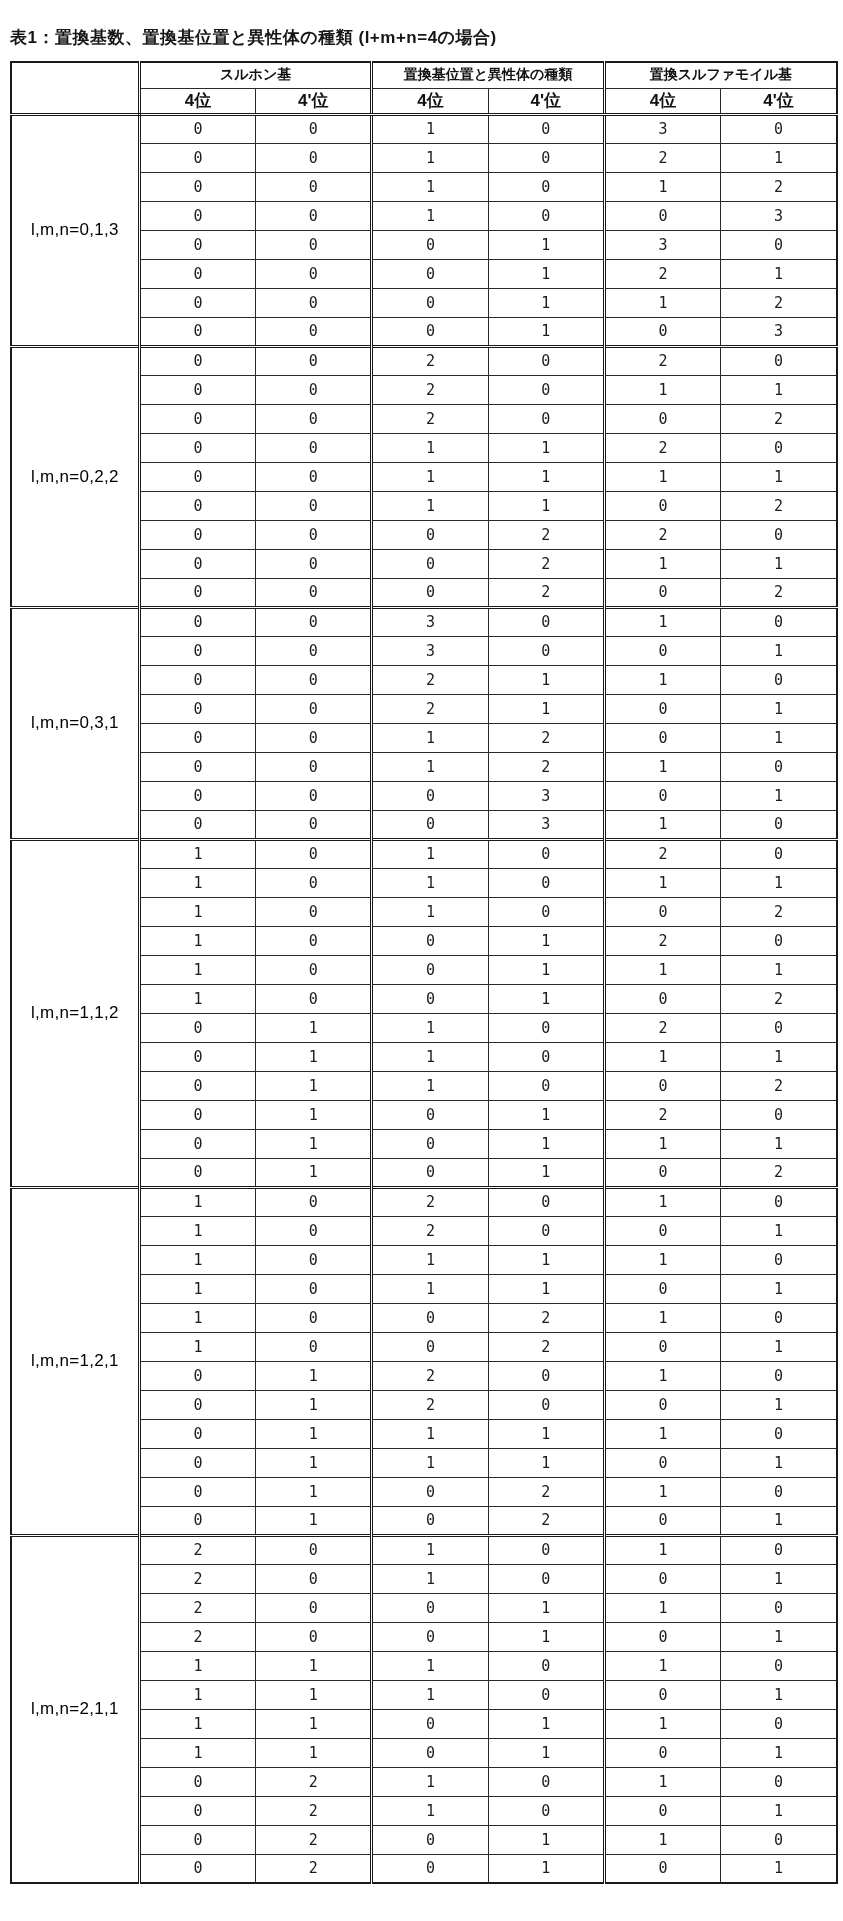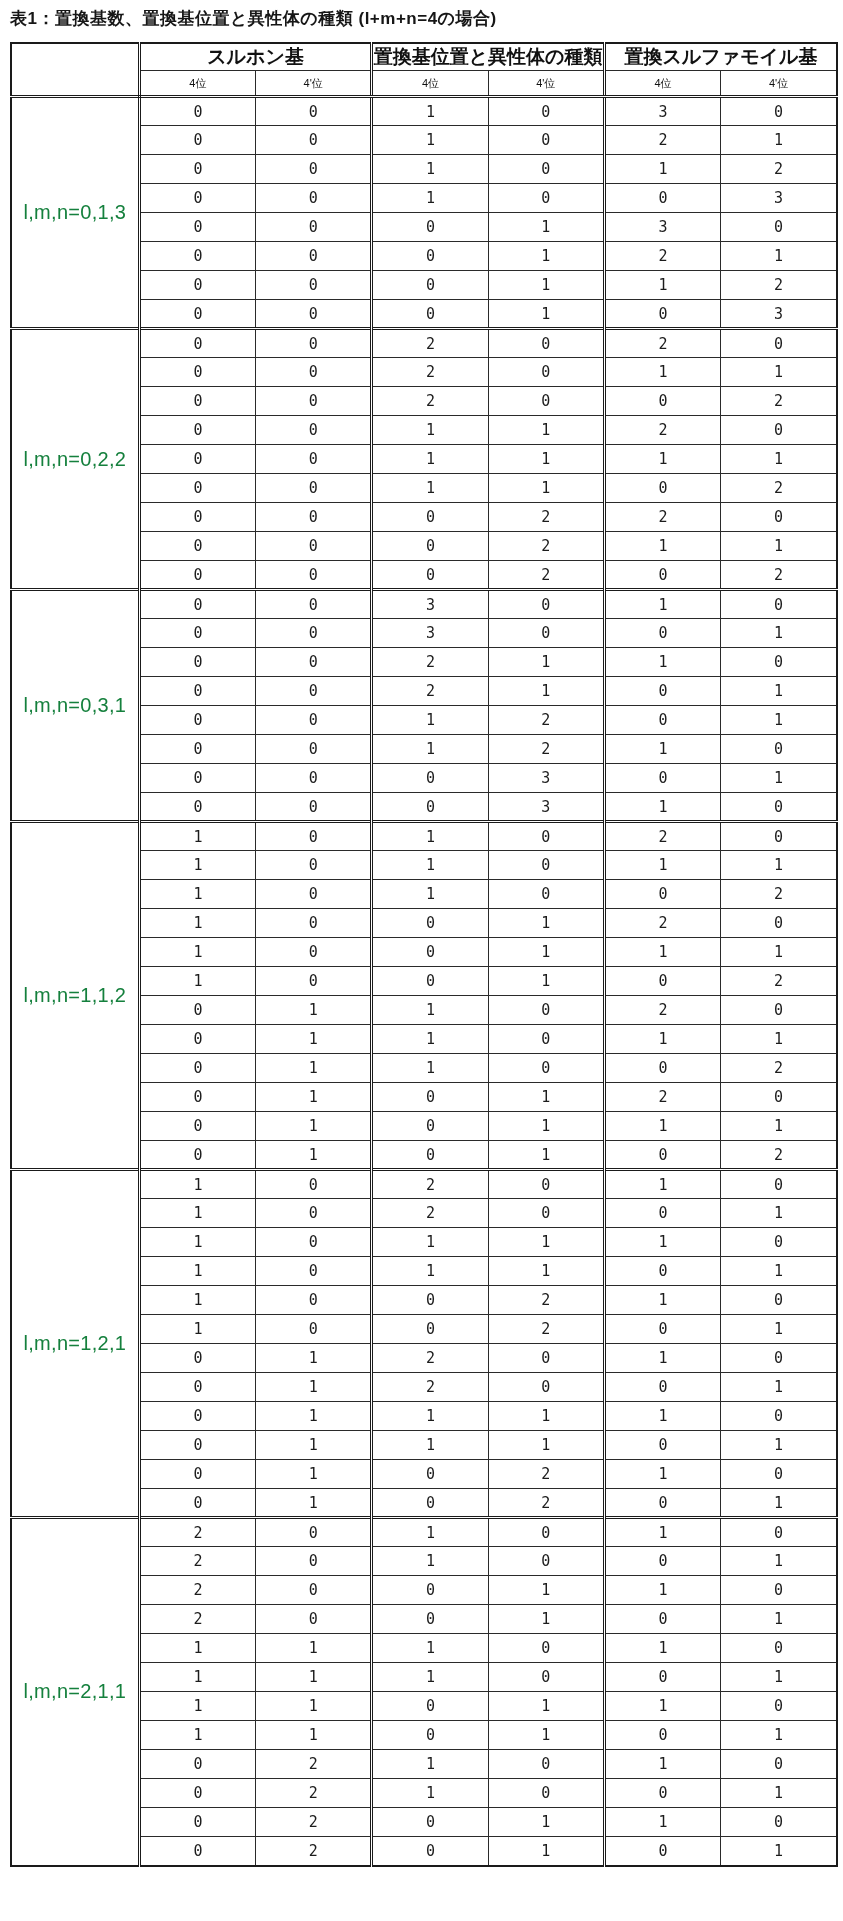--- a/index.html
+++ b/index.html
@@ -8,21 +8,21 @@
     background: #ffffff;
     width: 843px;
     height: 1921px;
     font-family: "Liberation Sans", "DejaVu Sans", sans-serif;
     color: #111111;
   }
   .page {
     width: 843px;
     height: 1921px;
     box-sizing: border-box;
-    padding: 3px 8px 0 8px;
+    padding: 22px 8px 0 8px;
     overflow: hidden;
   }
   .title {
     font-size: 17px;
     font-weight: 600;
     letter-spacing: 0.5px;
     margin: 4px 0 12px 2px;
     white-space: nowrap;
     color: #161616;
   }
@@ -38,37 +38,37 @@
     box-sizing: border-box;
     border: 1px solid #2a2a2a;
     text-align: center;
     vertical-align: middle;
     padding: 0;
     overflow: hidden;
     white-space: nowrap;
   }
   
   table.isomer { border: 2px solid #1a1a1a; }
-  table.isomer thead tr.grp th { height: 26px; font-size: 19px; font-weight: 600; }
-  table.isomer thead tr.sub th { height: 26px; font-size: 11px; font-weight: 400; }
+  table.isomer thead tr.grp th { height: 26px; font-size: 14px; font-weight: 600; }
+  table.isomer thead tr.sub th { height: 26px; font-size: 17px; font-weight: 700; }
   
   table.isomer thead tr.sub th { border-bottom: 3px double #1a1a1a; }
   
   .dbl-left { border-left: 3px double #1a1a1a !important; }
   
   table.isomer tbody td {
     height: 29px;
     font-size: 15px;
     font-family: "DejaVu Sans Mono", "Liberation Mono", monospace;
     color: #1c1c1c;
   }
   table.isomer tbody td.rowlabel {
     font-family: "Liberation Sans", "DejaVu Sans", sans-serif;
-    font-size: 20px;
-    color: #15803d;
+    font-size: 17px;
+    color: #000000;
     letter-spacing: 0.3px;
   }
   
   table.isomer tbody tr.group-start td { border-top: 3px double #1a1a1a; }
   table.isomer tbody tr.group-start td.rowlabel { border-top: 3px double #1a1a1a; }
 </style>
 </head>
 <body>
 
 <div class="page">

